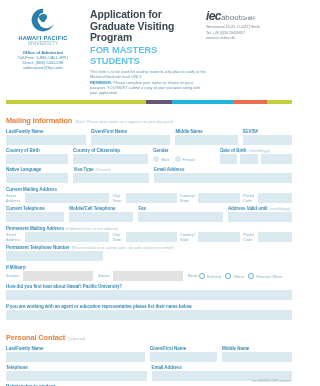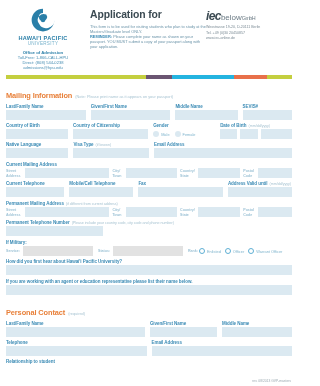--- a/index.html
+++ b/index.html
@@ -75,30 +75,32 @@
       <div class="hpu-name">HAWAI'I PACIFIC</div>
       <div class="hpu-sub">UNIVERSITY</div>
       <div class="hpu-office">Office of Admission</div>
       <div class="hpu-contact">Toll-Free: 1-866-CALL-HPU</div>
       <div class="hpu-contact">Direct: (808) 544-0238</div>
       <div class="hpu-contact">admissions@hpu.edu</div>
     </div>
 
     <div class="title-block">
       <div class="t1">Application for</div>
+      <div class="t2">Graduate Visiting Program</div>
+      <div class="t3">FOR MASTERS STUDENTS</div>
       <div class="blurb">
         <span>This form is to be used for visiting students who plan to study at the Masters/Graduate level ONLY.</span><br>
         <b>REMINDER:</b>
         <span>Please complete your name as shown on your passport. YOU MUST submit a copy of your passport along with your application.</span>
       </div>
     </div>
 
     <div class="iec-block">
       <div class="iec-logo">
-        <span>iec</span><span class="on">below</span><span class="gm">GmbH</span>
+        <span>iec</span><span class="on">about</span><span class="gm">GmbH</span>
       </div>
       <div class="iec-lines">Wexstrasse 19-20, D-20111 Berlin</div>
       <div class="iec-lines">Tel. +49 (0)30 20450857</div>
       <div class="iec-lines">www.iec-online.de</div>
     </div>
   </div>
 
   <div class="divider">
     <span style="flex:0 0 140px;background:#c4cf3f"></span>
     <span style="flex:0 0 26px;background:#6b5572"></span>

